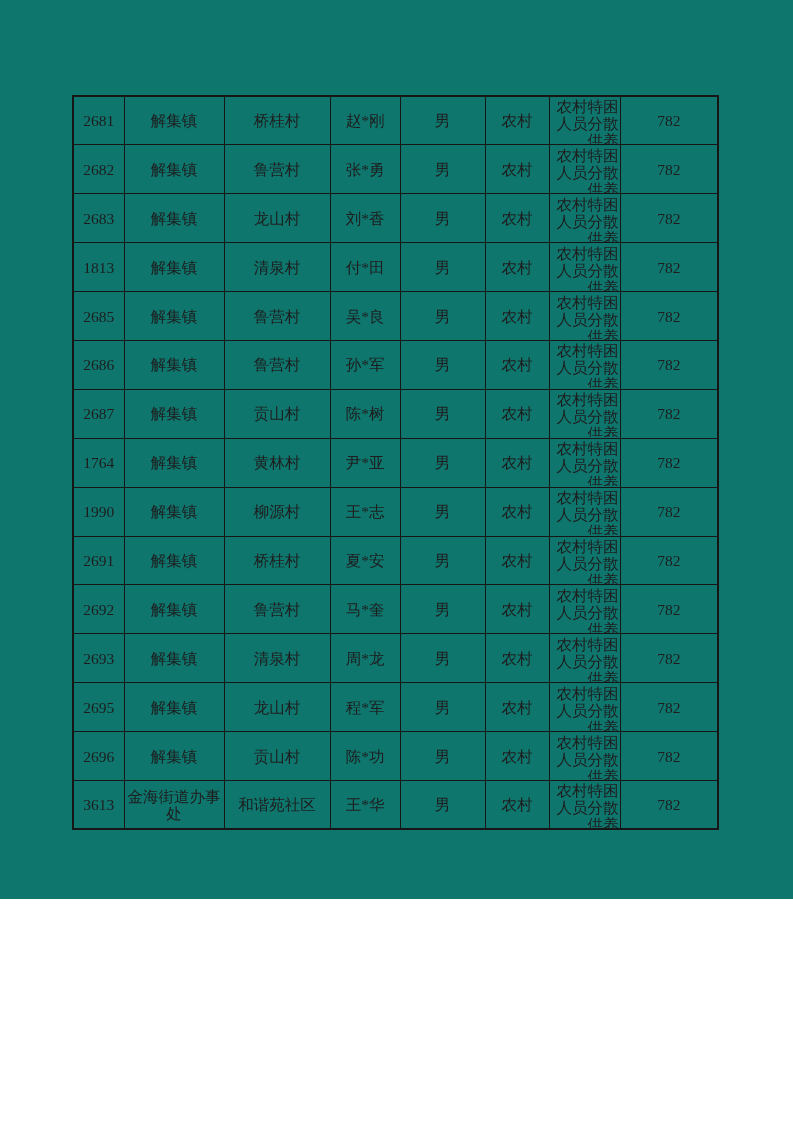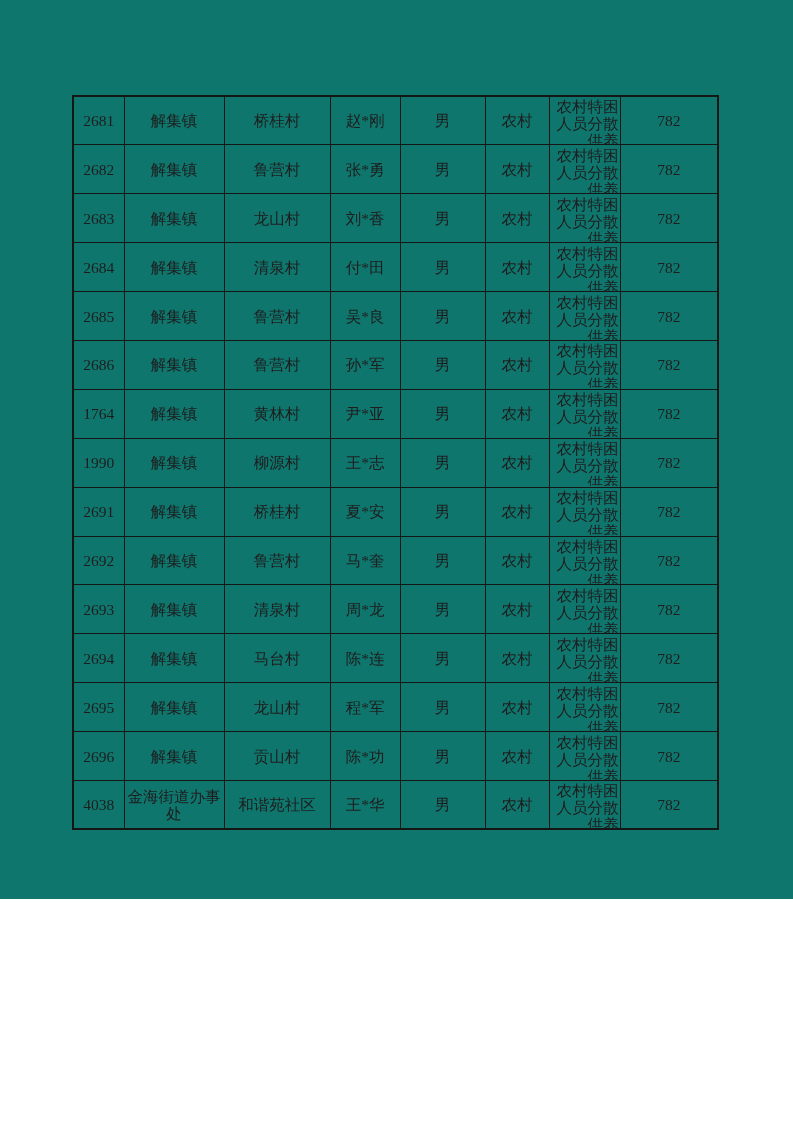--- a/index.html
+++ b/index.html
@@ -126,21 +126,21 @@
           </td>
           <td class="c-subsidy-type">
             <div class="supply-box">农村特困人员分散供养</div>
           </td>
           <td class="c-amount">
             <div class="wrap-box">782</div>
           </td>
         </tr>
         <tr>
           <td class="c-serial">
-            <div class="wrap-box">2684</div>
+            <div class="wrap-box">1813</div>
           </td>
           <td class="c-town">
             <div class="wrap-box">解集镇</div>
           </td>
           <td class="c-village">
             <div class="wrap-box">清泉村</div>
           </td>
           <td class="c-name">
             <div class="wrap-box">付*田</div>
           </td>
@@ -204,20 +204,46 @@
           </td>
           <td class="c-subsidy-type">
             <div class="supply-box">农村特困人员分散供养</div>
           </td>
           <td class="c-amount">
             <div class="wrap-box">782</div>
           </td>
         </tr>
         <tr>
           <td class="c-serial">
+            <div class="wrap-box">2687</div>
+          </td>
+          <td class="c-town">
+            <div class="wrap-box">解集镇</div>
+          </td>
+          <td class="c-village">
+            <div class="wrap-box">贡山村</div>
+          </td>
+          <td class="c-name">
+            <div class="wrap-box">陈*树</div>
+          </td>
+          <td class="c-gender">
+            <div class="wrap-box">男</div>
+          </td>
+          <td class="c-category">
+            <div class="wrap-box">农村</div>
+          </td>
+          <td class="c-subsidy-type">
+            <div class="supply-box">农村特困人员分散供养</div>
+          </td>
+          <td class="c-amount">
+            <div class="wrap-box">782</div>
+          </td>
+        </tr>
+        <tr>
+          <td class="c-serial">
             <div class="wrap-box">1764</div>
           </td>
           <td class="c-town">
             <div class="wrap-box">解集镇</div>
           </td>
           <td class="c-village">
             <div class="wrap-box">黄林村</div>
           </td>
           <td class="c-name">
             <div class="wrap-box">尹*亚</div>
@@ -334,46 +360,20 @@
           </td>
           <td class="c-subsidy-type">
             <div class="supply-box">农村特困人员分散供养</div>
           </td>
           <td class="c-amount">
             <div class="wrap-box">782</div>
           </td>
         </tr>
         <tr>
           <td class="c-serial">
-            <div class="wrap-box">2694</div>
-          </td>
-          <td class="c-town">
-            <div class="wrap-box">解集镇</div>
-          </td>
-          <td class="c-village">
-            <div class="wrap-box">马台村</div>
-          </td>
-          <td class="c-name">
-            <div class="wrap-box">陈*连</div>
-          </td>
-          <td class="c-gender">
-            <div class="wrap-box">男</div>
-          </td>
-          <td class="c-category">
-            <div class="wrap-box">农村</div>
-          </td>
-          <td class="c-subsidy-type">
-            <div class="supply-box">农村特困人员分散供养</div>
-          </td>
-          <td class="c-amount">
-            <div class="wrap-box">782</div>
-          </td>
-        </tr>
-        <tr>
-          <td class="c-serial">
             <div class="wrap-box">2695</div>
           </td>
           <td class="c-town">
             <div class="wrap-box">解集镇</div>
           </td>
           <td class="c-village">
             <div class="wrap-box">龙山村</div>
           </td>
           <td class="c-name">
             <div class="wrap-box">程*军</div>
@@ -412,21 +412,21 @@
           </td>
           <td class="c-subsidy-type">
             <div class="supply-box">农村特困人员分散供养</div>
           </td>
           <td class="c-amount">
             <div class="wrap-box">782</div>
           </td>
         </tr>
         <tr>
           <td class="c-serial">
-            <div class="wrap-box">4038</div>
+            <div class="wrap-box">3613</div>
           </td>
           <td class="c-town">
             <div class="wrap-box">金海街道办事处</div>
           </td>
           <td class="c-village">
             <div class="wrap-box">和谐苑社区</div>
           </td>
           <td class="c-name">
             <div class="wrap-box">王*华</div>
           </td>

